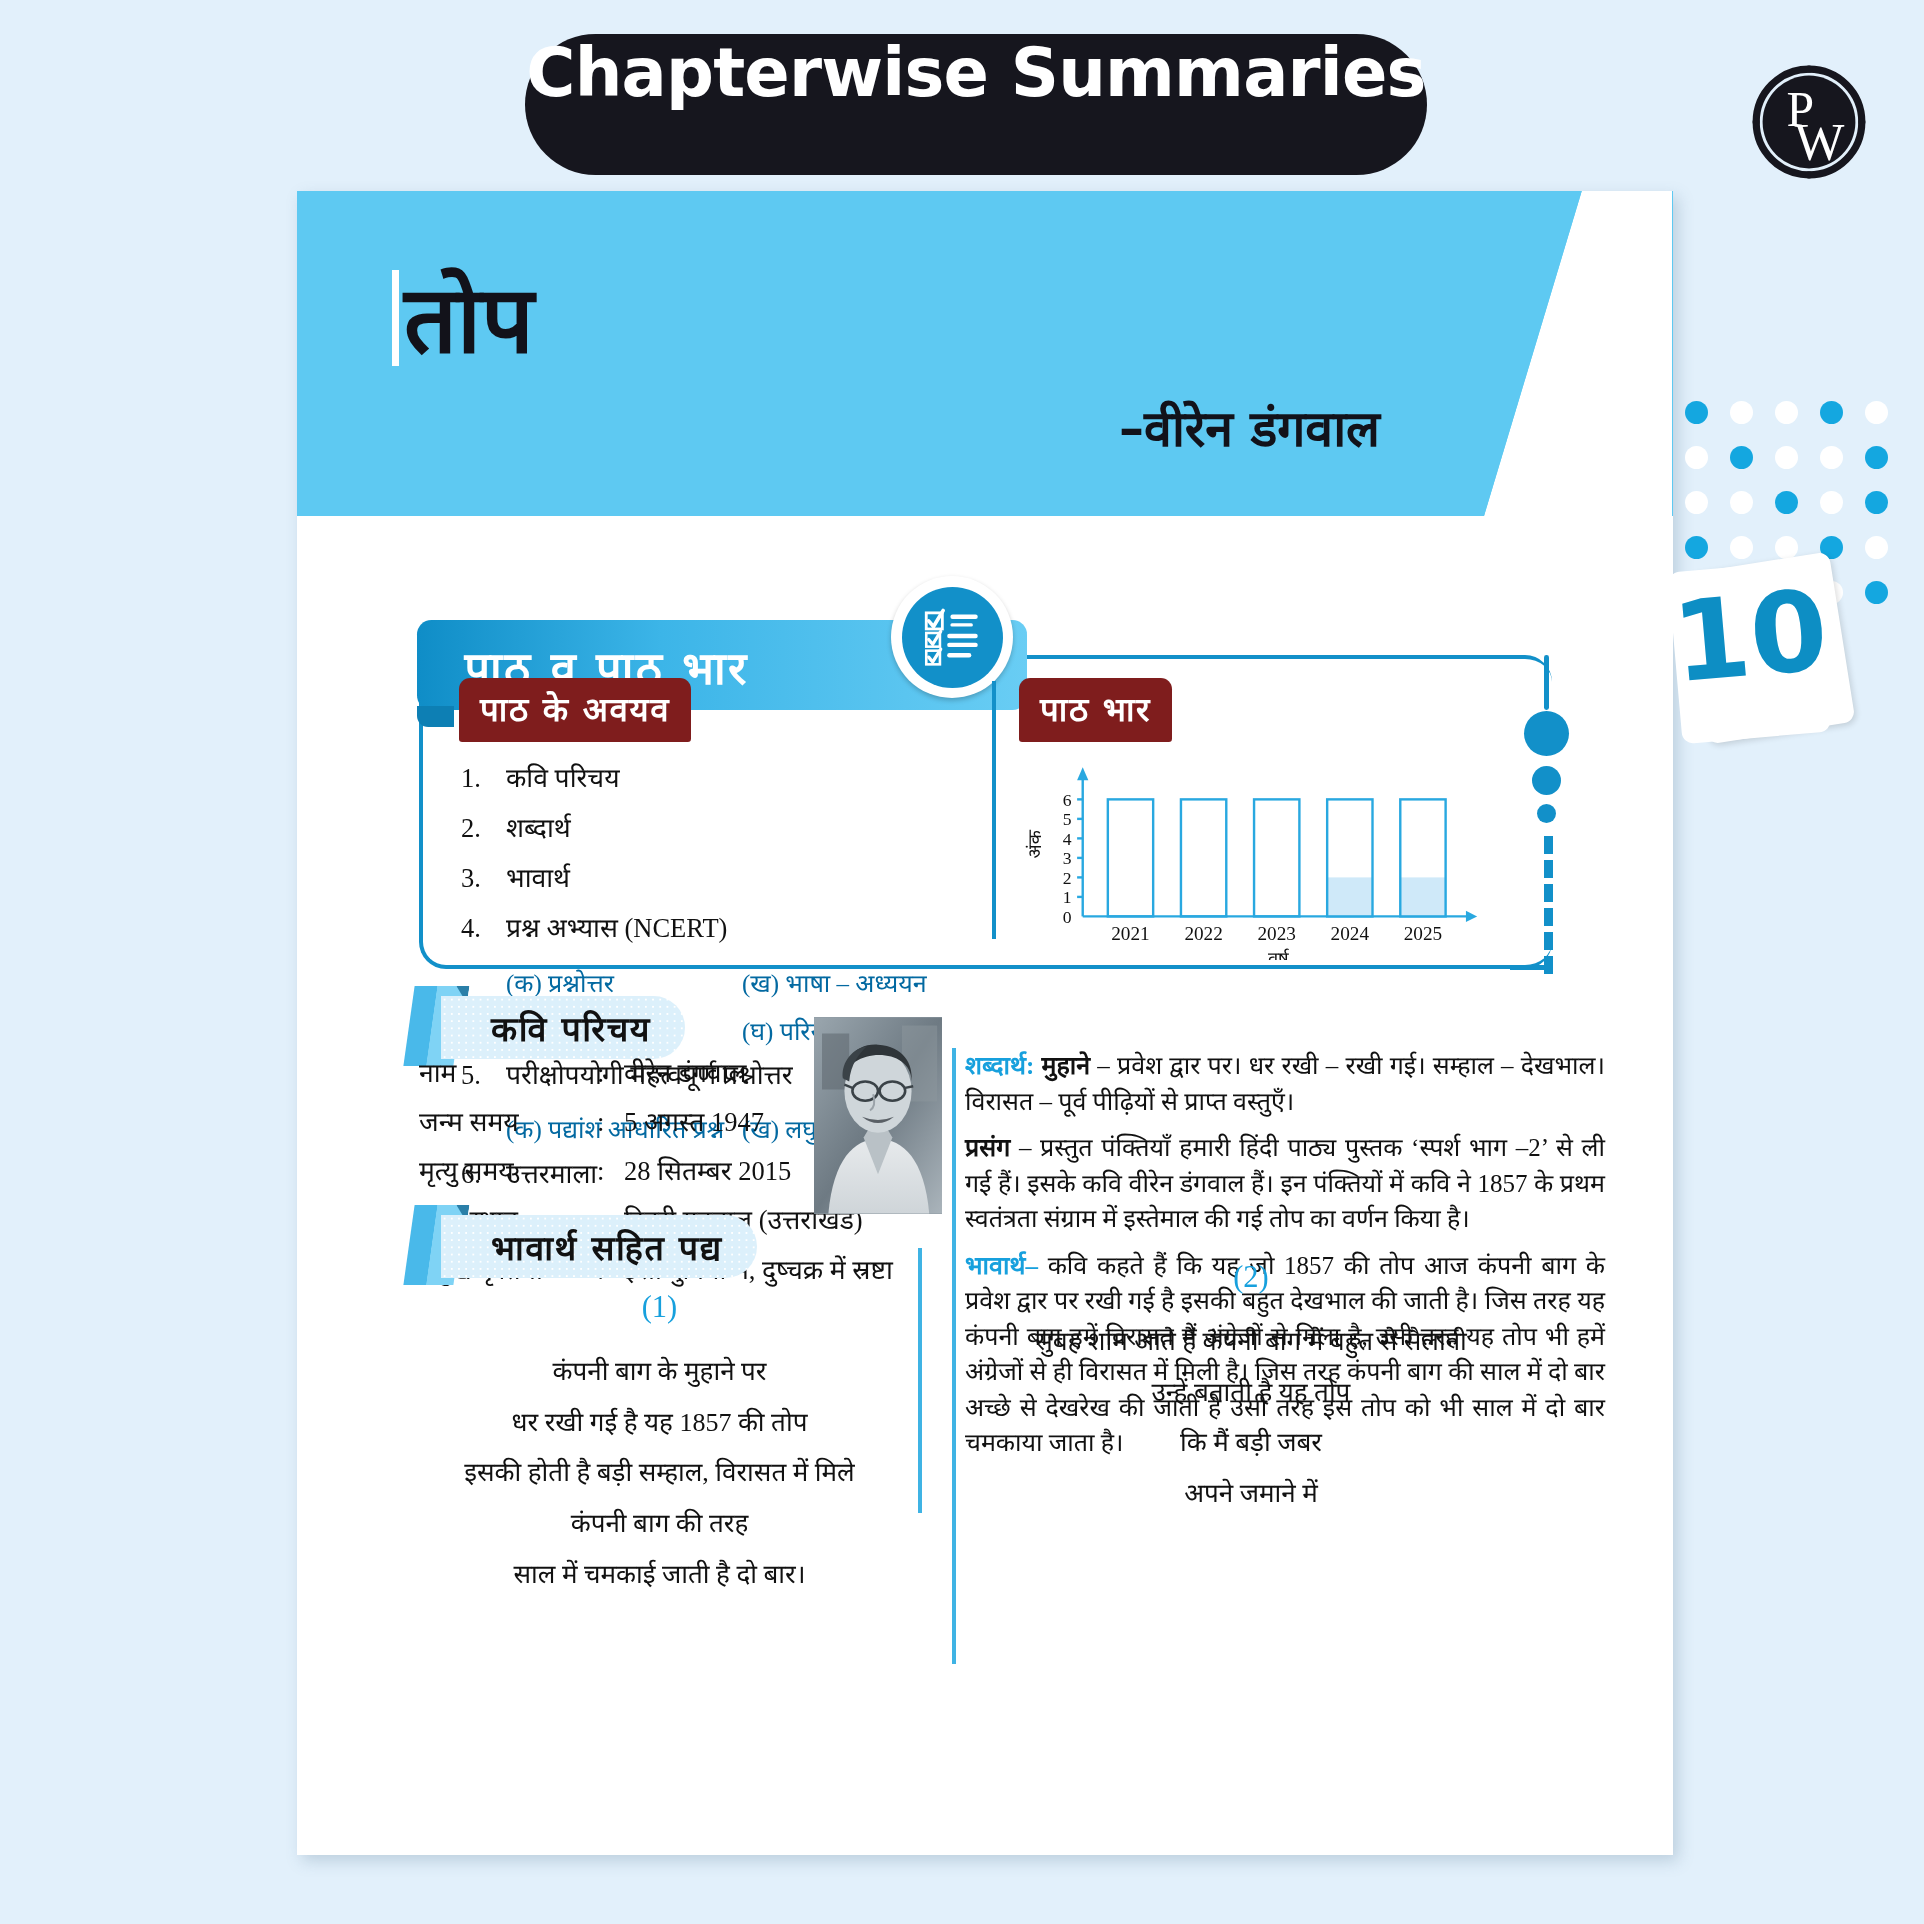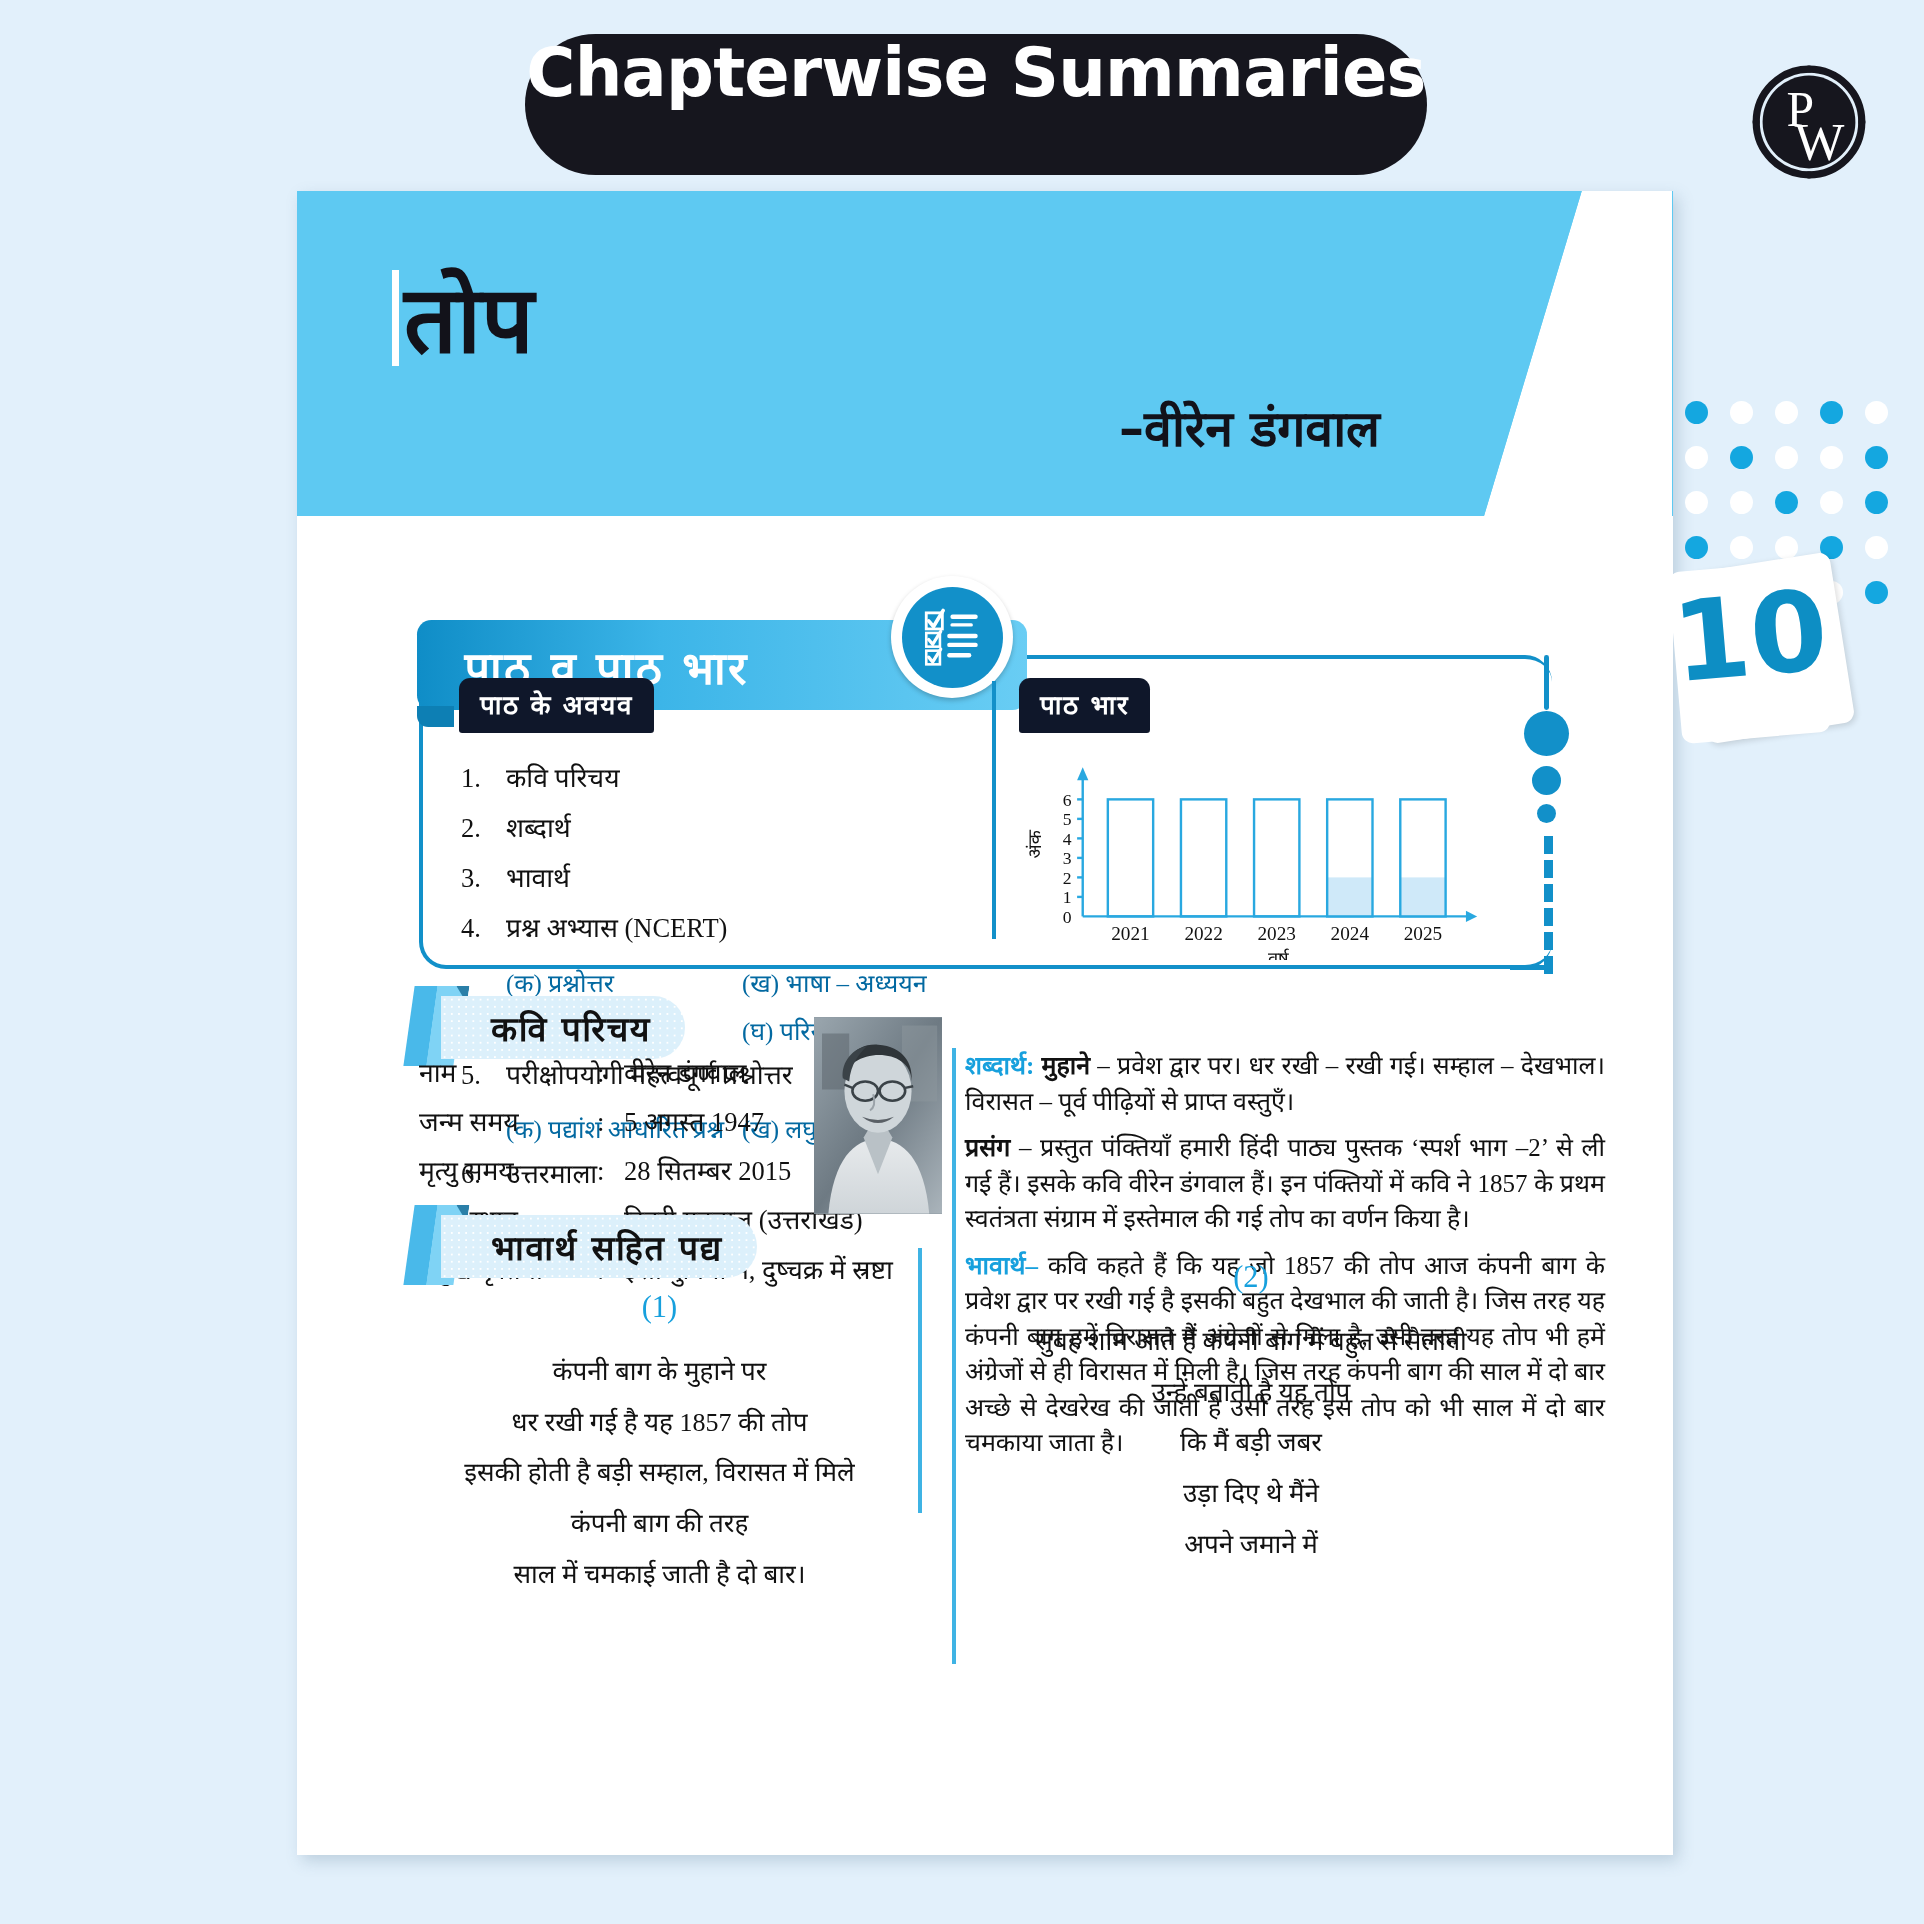--- a/index.html
+++ b/index.html
@@ -168,27 +168,27 @@
   }
 
   .divider-v{
     position:absolute; left:573px; top:50px; width:4px; height:258px;
     background:#1290c9;
   }
 
   
   .tab{
     position:absolute;
-    background:#0f172a;
+    background:#7f1d1d;
     color:#fff;
     font-family:"DejaVu Sans", sans-serif;
     font-weight:600;
     border-radius:11.2px 11.2px 3.2px 3.2px;
     padding:8px 21px 11.2px 21px;
-    font-size:26px;
+    font-size:33px;
     letter-spacing:1.6px;
   }
   #tab-avayav{ left:40px; top:47px; }
   #tab-bhar{   left:600px; top:47px; }
 
   
   .lst{ position:absolute; left:42px; top:133px; width:513px;
         font-family:"Liberation Serif", serif; }
   .lrow{ display:flex; font-size:26.5px; color:#111; margin-bottom:21px; line-height:1.1;}
   .lnum{ width:45px; flex:0 0 45px; }
@@ -554,18 +554,17 @@
     <div>इसकी होती है बड़ी सम्हाल, विरासत में मिले</div>
     <div>कंपनी बाग की तरह</div>
     <div>साल में चमकाई जाती है दो बार।</div>
   </div>
 
   <div class="poem-col" id="poem2">
     <div class="poem-num">(2)</div>
     <div>सुबह शाम आते हैं कंपनी बाग में बहुत से सैलानी</div>
     <div>उन्हें बताती है यह तोप</div>
     <div>कि मैं बड़ी जबर</div>
-    <div>उड़ा दिए थे मैंने</div>
     <div>अपने जमाने में</div>
   </div>
 
 </div>
 
 
 </body></html>

